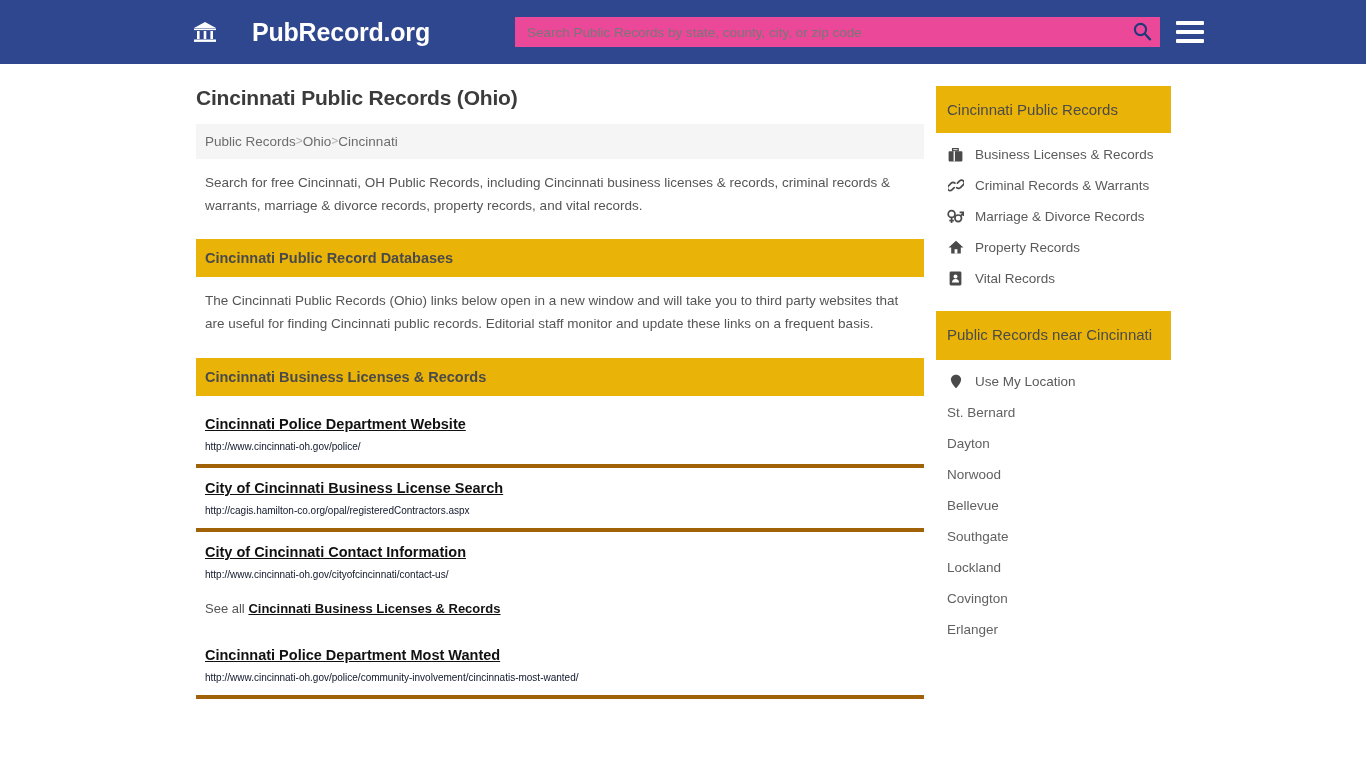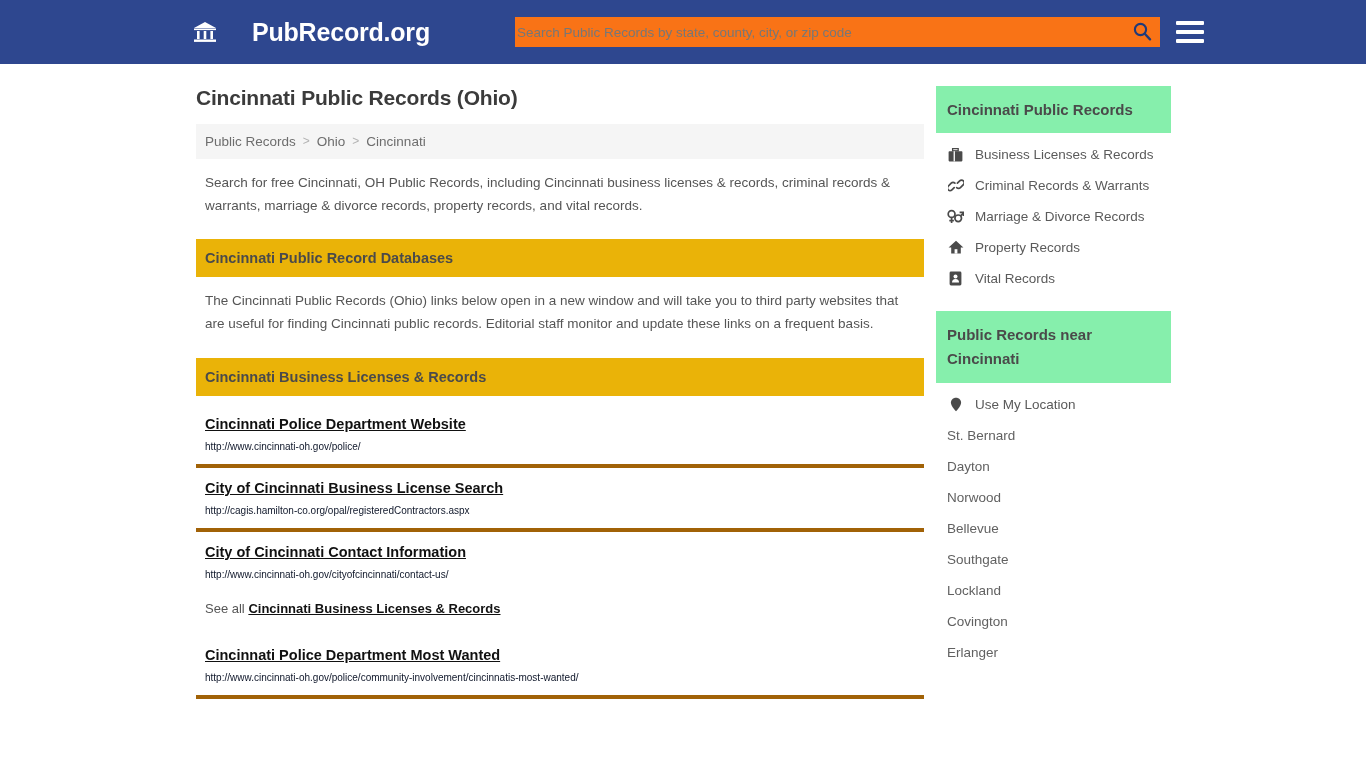--- a/index.html
+++ b/index.html
@@ -36,24 +36,24 @@
     white-space: nowrap;
   }
   .search-wrap {
     margin-left: 85px;
     display: flex;
     align-items: center;
   }
   .search-box {
     width: 645px;
     height: 30px;
-    background: #f97316;
-    display: flex;
-    align-items: center;
-    padding: 0 8px 0 0;
+    background: #ec4899;
+    display: flex;
+    align-items: center;
+    padding: 0 8px 0 10px;
   }
   .search-input {
     flex: 1;
     border: none;
     outline: none;
     font-family: "Liberation Sans", sans-serif;
     font-size: 13.5px;
     color: #333;
     background: transparent;
   }
@@ -90,21 +90,20 @@
   }
 
   
   .breadcrumb {
     background: #f5f5f5;
     padding: 10px 9px;
     font-size: 13.5px;
     color: #6d6d6d;
     display: flex;
     align-items: flex-start;
-    gap: 7px;
   }
   .breadcrumb a { color: #6d6d6d; text-decoration: none; }
   .crumb-sep { color: #b3b3b3; font-size: 12px; }
 
   .body-text {
     font-size: 13.5px;
     color: #555555;
     line-height: 1.68;
     padding: 13px 9px 6px 9px;
     margin: 0;
@@ -149,24 +148,24 @@
   .see-all-link {
     font-weight: bold;
     color: #111111;
     text-decoration: underline;
     cursor: pointer;
     font-size: 13px;
   }
 
   
   .panel-head {
-    background: #86efac;
+    background: #eab308;
     padding: 12px 11px;
     font-size: 15px;
-    font-weight: bold;
+    font-weight: normal;
     color: #4a4a4a;
     line-height: 1.55;
   }
   .panel-head.tall { padding: 12px 11px 13px 11px; }
   .panel-list { padding: 6px 0 0 0; }
   .panel-item {
     display: flex;
     align-items: center;
     padding: 8px 11px;
     font-size: 13.5px;

